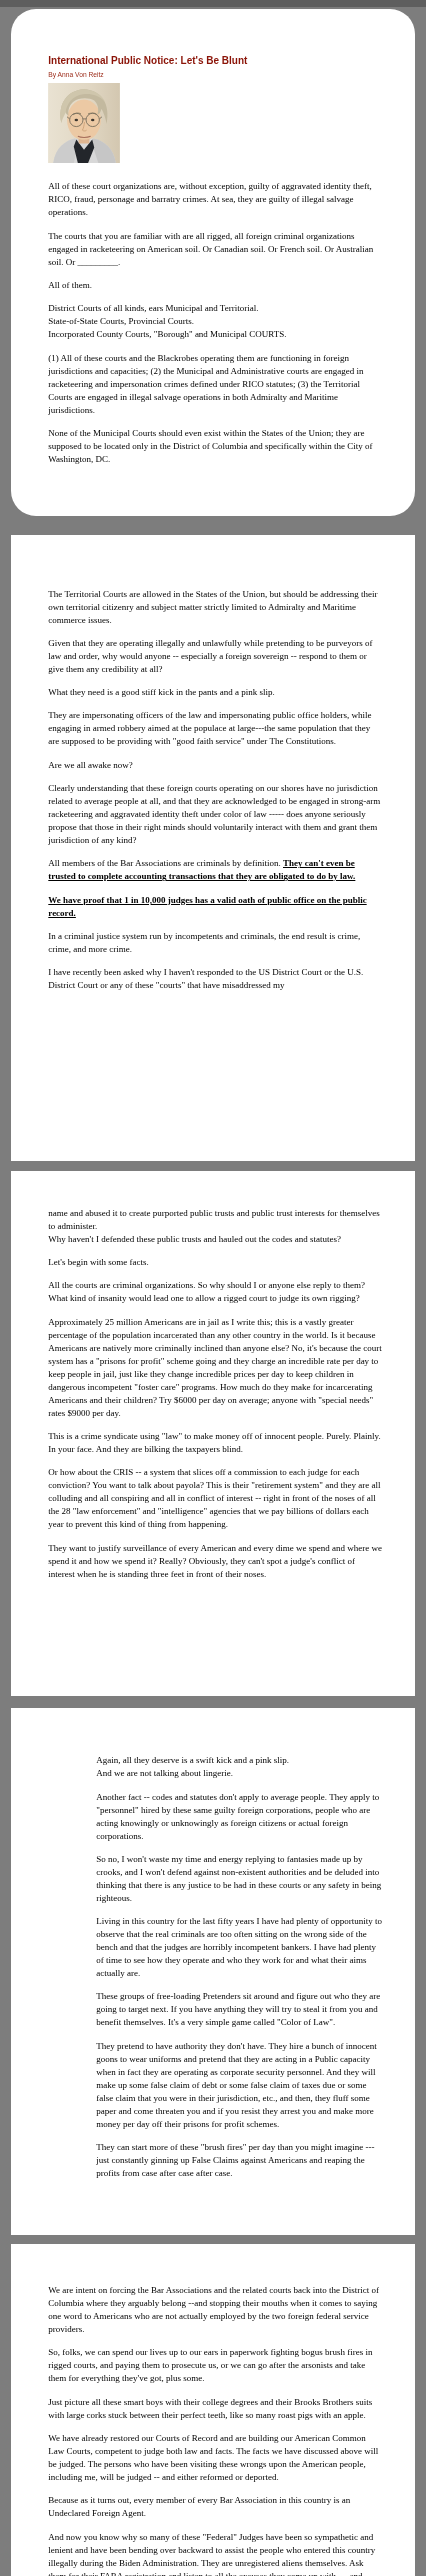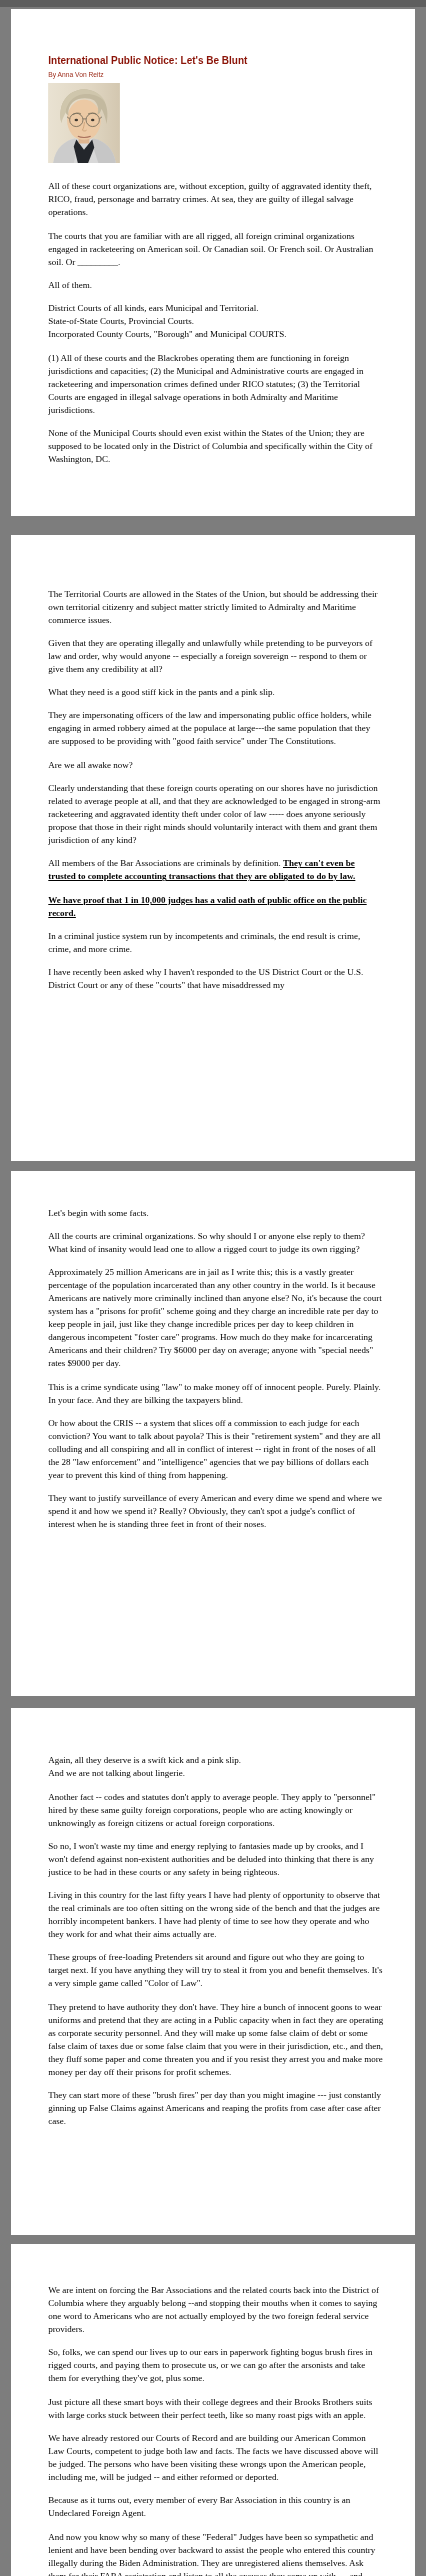--- a/index.html
+++ b/index.html
@@ -19,21 +19,21 @@
     padding-top: 2.6px;
   }
   .page {
     background: #ffffff;
     width: 404px;
     margin-left: 11.3px;
     box-sizing: border-box;
     padding: 0 32px 0 37px;
     overflow: hidden;
   }
-  .page-1 { height: 507px;  margin-bottom: 19px; }
+  .page-1 { height: 507px;  margin-bottom: 19px; border-radius: 25px; }
   .page-2 { height: 626px; margin-bottom: 9.3px; }
   .page-3 { height: 525px; margin-bottom: 12.4px; }
   .page-4 { height: 527px; margin-bottom: 8.8px; }
   .page-5 { height: 528px; margin-bottom: 9.8px; }
 
   .post-header { padding-top: 46px; }
   .post-title {
     font-family: "Liberation Sans", sans-serif;
     font-weight: bold;
     font-size: 10px;
@@ -60,21 +60,21 @@
     font-size: 9px;
     line-height: 13px;
     color: #000000;
   }
   .content .b { font-weight: bold; }
   .content .u { text-decoration: underline; text-align: center; }
 
   .c1 { padding-top: 7.2px; }  
   .c2 { padding-top: 42px; }
   .c3 { padding-top: 26px; }
-  .c4 { padding-top: 36px; }
+  .c4 { padding-top: 36px; margin-left: 48px; }
   .c5 { padding-top: 30px; }
 </style>
 </head>
 <body>
 
 <div class="top-strip"></div>
 
 <div class="pages-wrap">
 
   <div class="page page-1">
@@ -141,20 +141,21 @@
         <p><span>Clearly understanding that these foreign courts operating on our shores have no jurisdiction related to average people at all, and that they are acknowledged to be engaged in strong-arm racketeering and aggravated identity theft under color of law ----- does anyone seriously propose that those in their right minds should voluntarily interact with them and grant them jurisdiction of any kind?</span></p>
         <p><span>All members of the Bar Associations are criminals by definition.  </span><span class="b u">They can't even be trusted to complete accounting transactions that they are obligated to do by law.</span></p>
         <p><span class="b u">We have proof that 1 in 10,000 judges has a valid oath of public office on the public record.</span></p>
         <p><span>In a criminal justice system run by incompetents and criminals, the end result is crime, crime, and more crime.</span></p>
         <p><span>I have recently been asked why I haven't responded to the US District Court or the U.S. District Court or any of these "courts" that have misaddressed my</span></p>
       </div>
   </div>
 
   <div class="page page-3">
     <div class="content c3">
+        <p><span>name and abused it to create purported public trusts and public trust interests for themselves to administer.</span><br><span>Why haven't I defended these public trusts and hauled out the codes and statutes?</span></p>
         <p><span>Let's begin with some facts.</span></p>
         <p><span>All the courts are criminal organizations.  So why should I or anyone else reply to them?  What kind of insanity would lead one to allow a rigged court to judge its own rigging?</span></p>
         <p><span>Approximately 25 million Americans are in jail as I write this; this is a vastly greater percentage of the population incarcerated than any other country in the world.  Is it because Americans are natively more criminally inclined than anyone else?  No, it's because the court system has a "prisons for profit" scheme going and they charge an incredible rate per day to keep people in jail, just like they change incredible prices per day to keep children in dangerous incompetent "foster care" programs.  How much do they make for incarcerating Americans and their children?  Try $6000 per day on average; anyone with "special needs" rates $9000 per day.</span></p>
         <p><span>This is a crime syndicate using "law" to make money off of innocent people. Purely. Plainly.  In your face.  And they are bilking the taxpayers blind.</span></p>
         <p><span>Or how about the CRIS -- a system that slices off a commission to each judge for each conviction?  You want to talk about payola?  This is their "retirement system" and they are all colluding and all conspiring and all in conflict of interest -- right in front of the noses of all the 28 "law enforcement" and "intelligence" agencies that we pay billions of dollars each year to prevent this kind of thing from happening.</span></p>
         <p><span>They want to justify surveillance of every American and every dime we spend and where we spend it and how we spend it?  Really?  Obviously, they can't spot a judge's conflict of interest when he is standing three feet in front of their noses.</span></p>
       </div>
   </div>
 
   <div class="page page-4">

